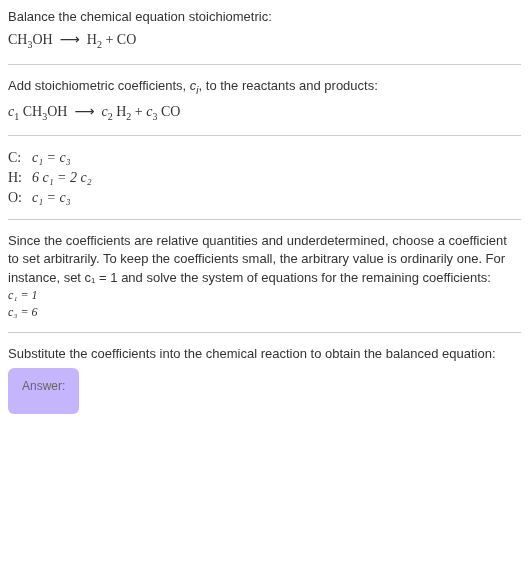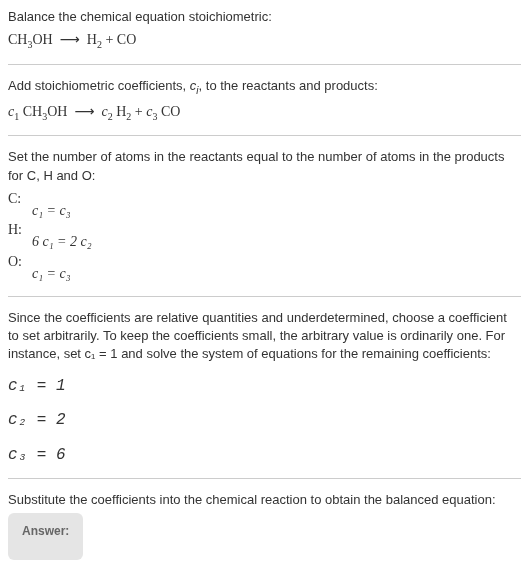--- a/index.html
+++ b/index.html
@@ -24,44 +24,42 @@
       font-family: 'Times New Roman', serif;
       font-size: 14px;
       margin: 4px 0;
     }
     .sub {
       font-size: 10px;
       vertical-align: sub;
     }
     .italic {
       font-style: italic;
-      margin-top: 12px;
     }
     .atom-table {
       font-family: 'Times New Roman', serif;
       font-size: 14px;
       margin: 4px 0;
     }
     .atom-row {
       display: flex;
     }
     .atom-label {
       width: 24px;
     }
     .coef-line {
-      font-family: Liberation Mono, monospace;
-      font-size: 16px;
+      font-family: Liberation Serif, serif;
+      font-size: 12px;
     }
     .answer-box {
-      background-color: #e5e5e5;
+      background-color: #c4b5fd;
       border-radius: 6px;
       padding: 10px 14px 14px 14px;
       display: inline-block;
       margin-top: 4px;
-      font-weight: bold;
     }
     .answer-label {
       font-size: 12px;
       color: #666;
       margin-bottom: 6px;
     }
     .answer-eq {
       font-family: 'Times New Roman', serif;
       font-size: 14px;
       padding-left: 24px;
@@ -94,21 +92,20 @@
     &nbsp;<span class="arrow">⟶</span>&nbsp;
     <span class="italic">c</span><span class="sub">2</span>
     <span>H</span><span class="sub">2</span><span> + </span><span class="italic">c</span><span class="sub">3</span>
     <span>CO</span>
   </div>
 </div>
 
 <hr>
 
 <div class="section">
-  <div>Set the number of atoms in the reactants equal to the number of atoms in the products for C, H and O:</div>
   <div class="atom-table">
     <div class="atom-row">
       <div class="atom-label">C:</div>
       <div class="italic">c₁ = c₃</div>
     </div>
     <div class="atom-row">
       <div class="atom-label">H:</div>
       <div class="italic">6 c₁ = 2 c₂</div>
     </div>
     <div class="atom-row">
@@ -116,21 +113,20 @@
       <div class="italic">c₁ = c₃</div>
     </div>
   </div>
 </div>
 
 <hr>
 
 <div class="section">
   <div>Since the coefficients are relative quantities and underdetermined, choose a coefficient to set arbitrarily. To keep the coefficients small, the arbitrary value is ordinarily one. For instance, set c₁ = 1 and solve the system of equations for the remaining coefficients:</div>
   <div class="coef-line italic">c₁ = 1</div>
-  <div class="coef-line italic">c₂ = 2</div>
   <div class="coef-line italic">c₃ = 6</div>
 </div>
 
 <hr>
 
 <div class="section">
   <div>Substitute the coefficients into the chemical reaction to obtain the balanced equation:</div>
   <div class="answer-box">
     <div class="answer-label">Answer:</div>
   </div>

